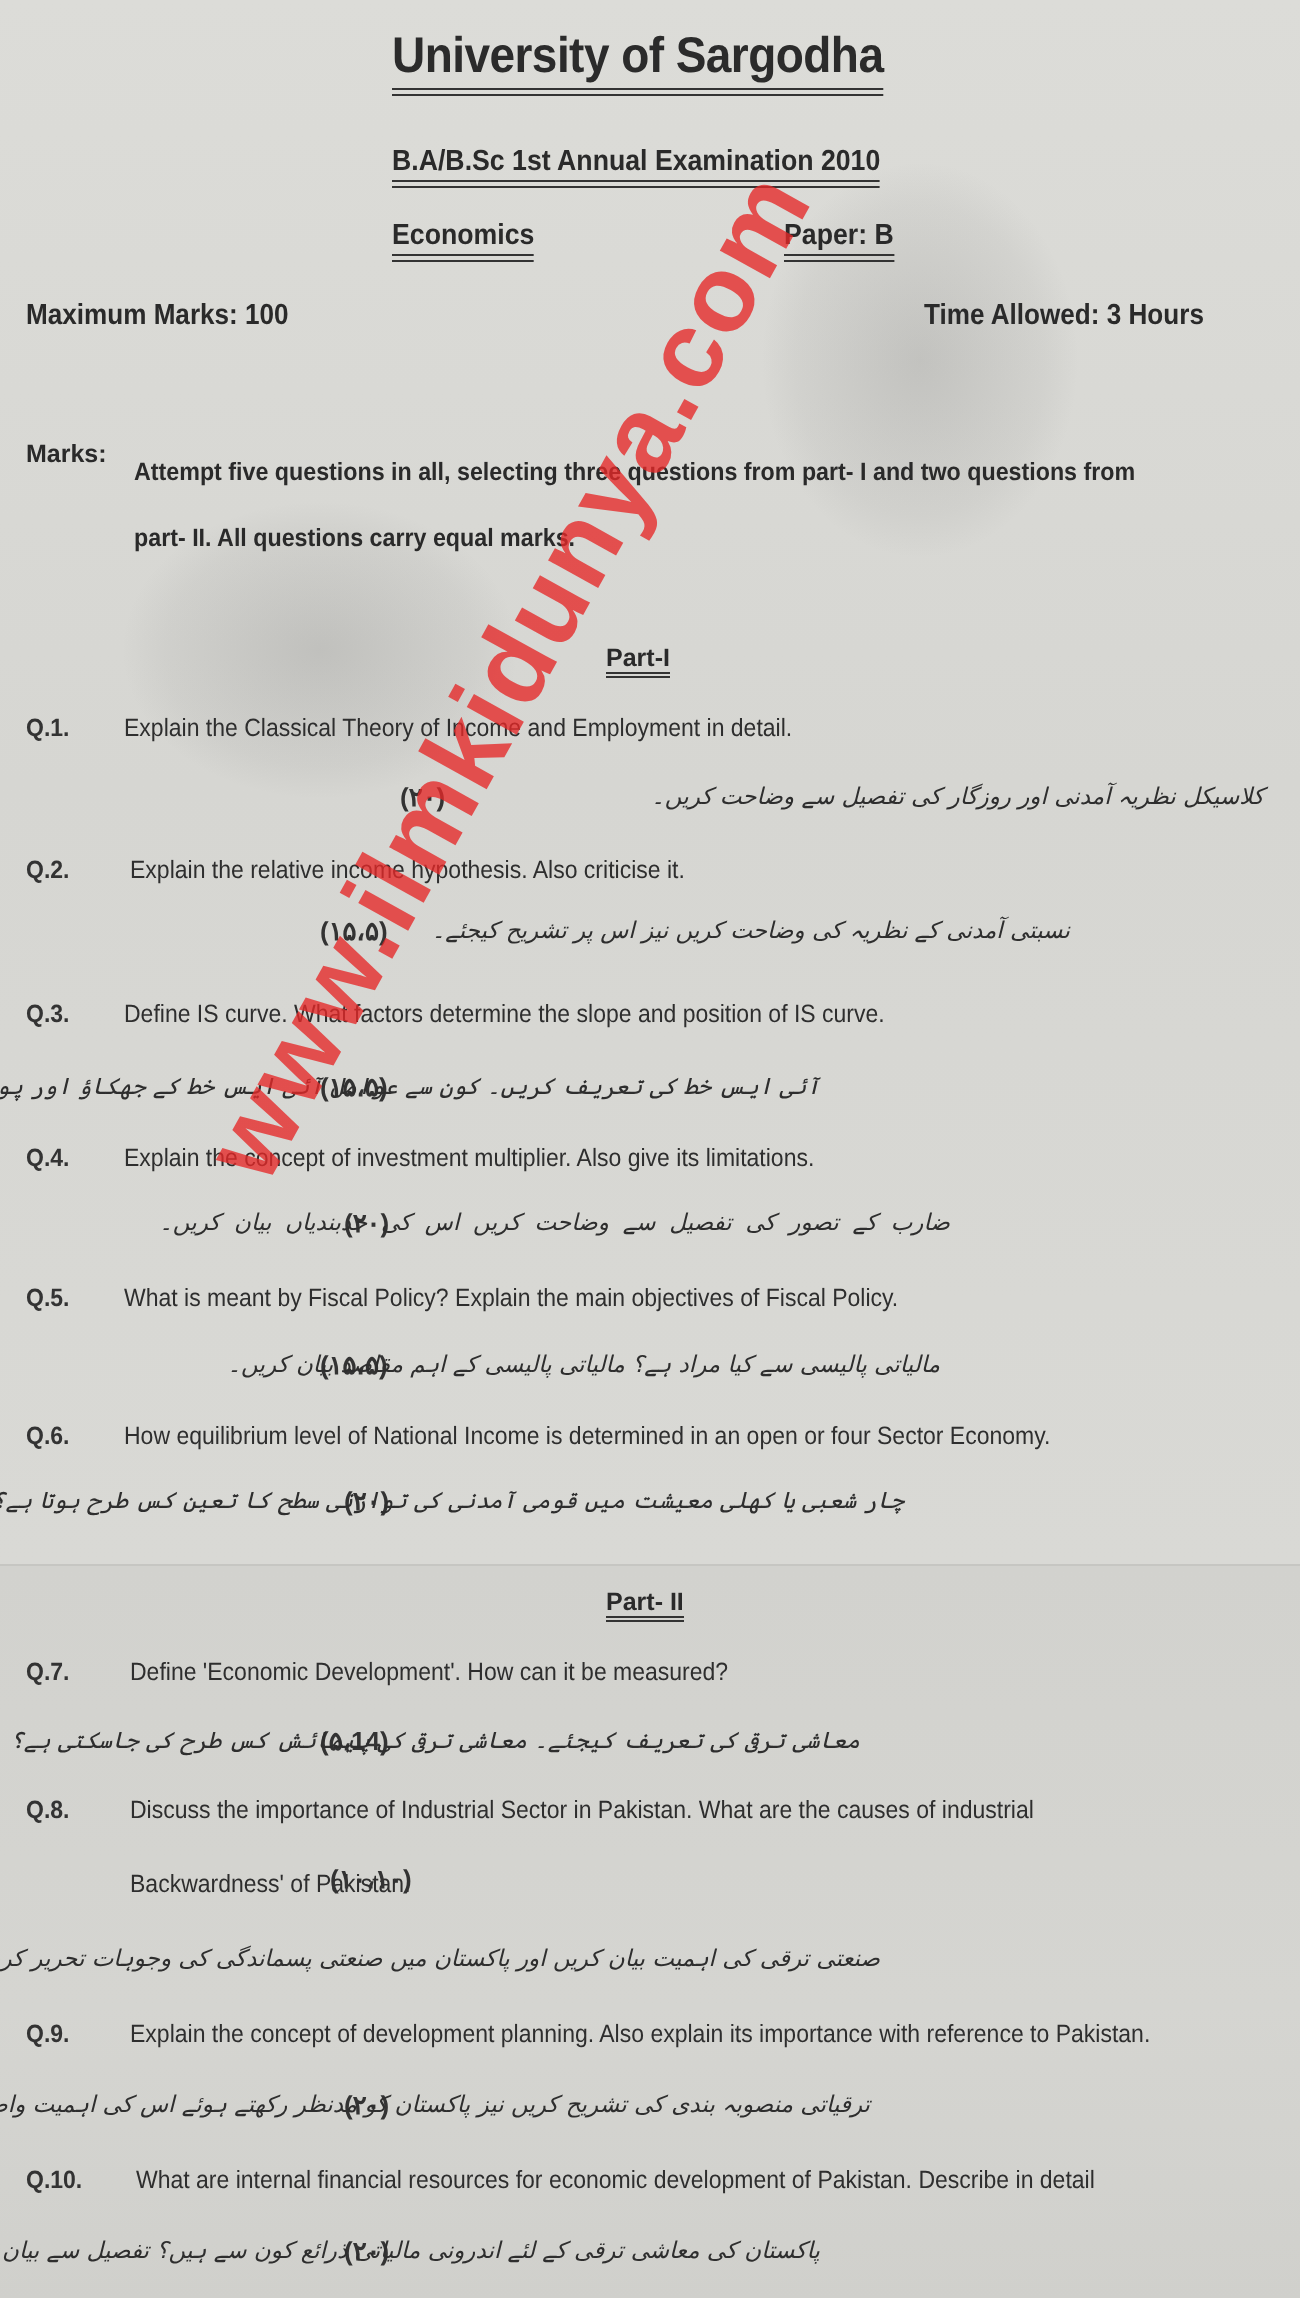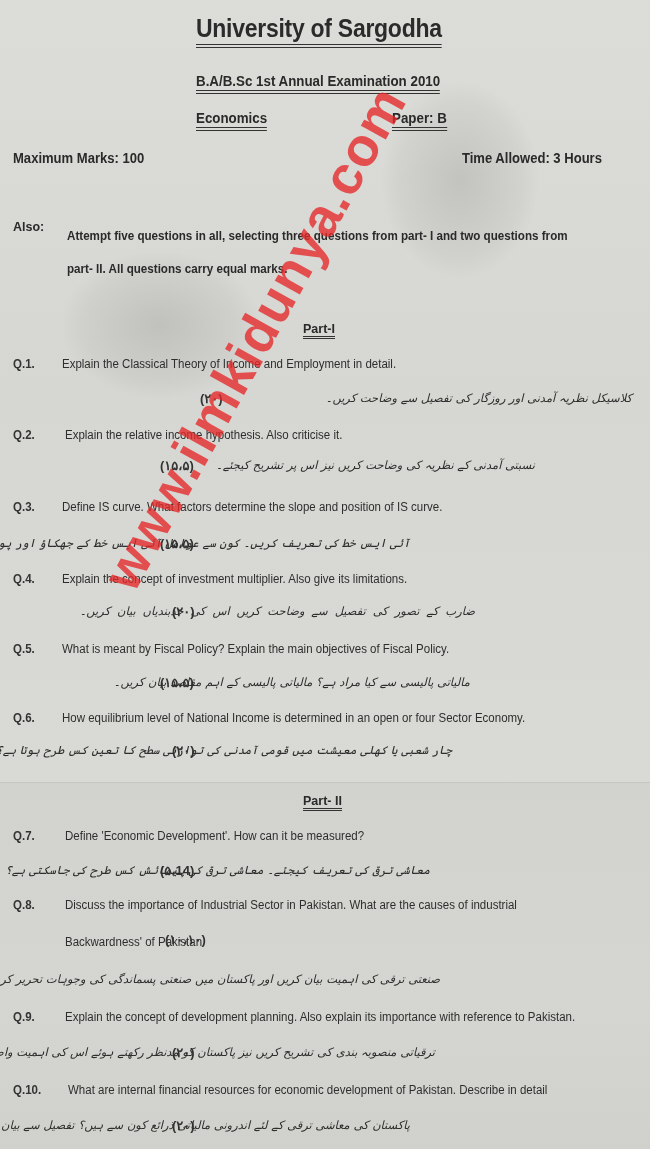--- a/index.html
+++ b/index.html
@@ -51,21 +51,21 @@
 <div class="stamp" style="left:60px; top:250px; width:200px; height:150px;"></div>
 <div class="stamp" style="left:380px; top:80px; width:160px; height:200px;"></div>
 
 <div class="abs title u2">University of Sargodha</div>
 <div class="abs exam u2">B.A/B.Sc 1st Annual Examination 2010</div>
 <div class="abs subject u2">Economics</div>
 <div class="abs paper u2">Paper: B</div>
 <div class="abs meta" style="left:13px;">Maximum Marks: 100</div>
 <div class="abs meta" style="left:462px;">Time Allowed: 3 Hours</div>
 
-<div class="abs note-label">Also:</div>
+<div class="abs note-label">Marks:</div>
 <div class="abs note-text">Attempt five questions in all, selecting three questions from part- I and two questions from part- II. All questions carry equal marks.</div>
 
 <div class="abs part" style="top:322px;">Part-I</div>
 
 <div class="abs qn" style="top:357px;">Q.1.</div>
 <div class="abs qt" style="top:357px;">Explain the Classical Theory of Income and Employment in detail.</div>
 <div class="abs marks" style="left:200px; top:391px;">(۲۰)</div>
 <div class="abs urdu" style="right:18px; top:391px;">کلاسیکل نظریہ آمدنی اور روزگار کی تفصیل سے وضاحت کریں۔</div>
 
 <div class="abs qn" style="top:428px;">Q.2.</div>

